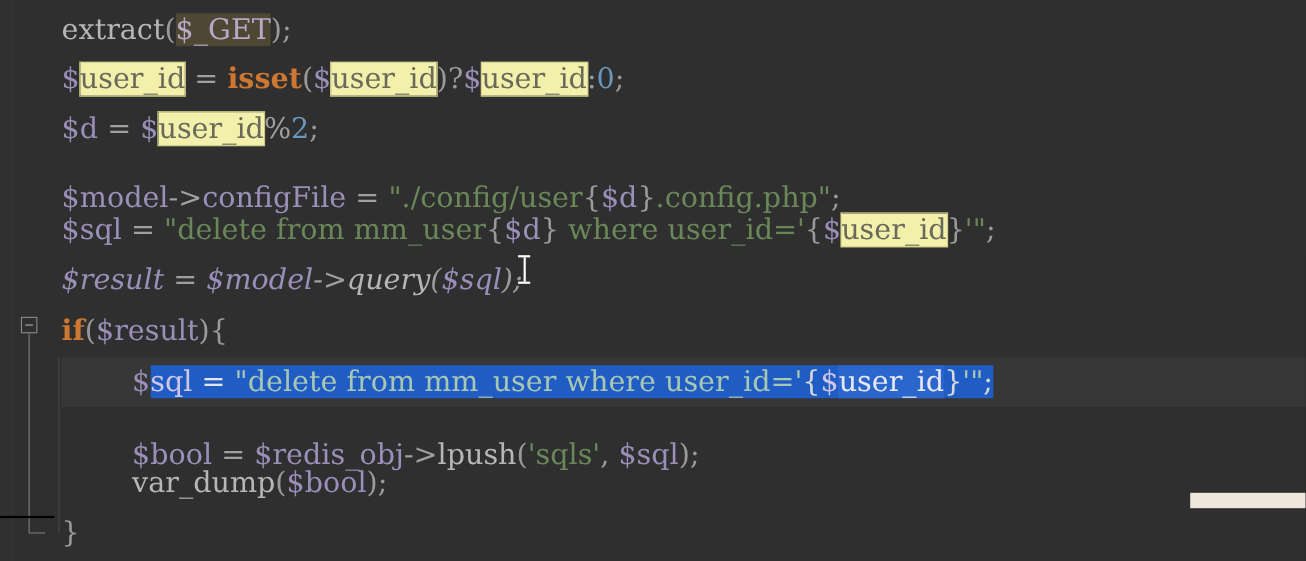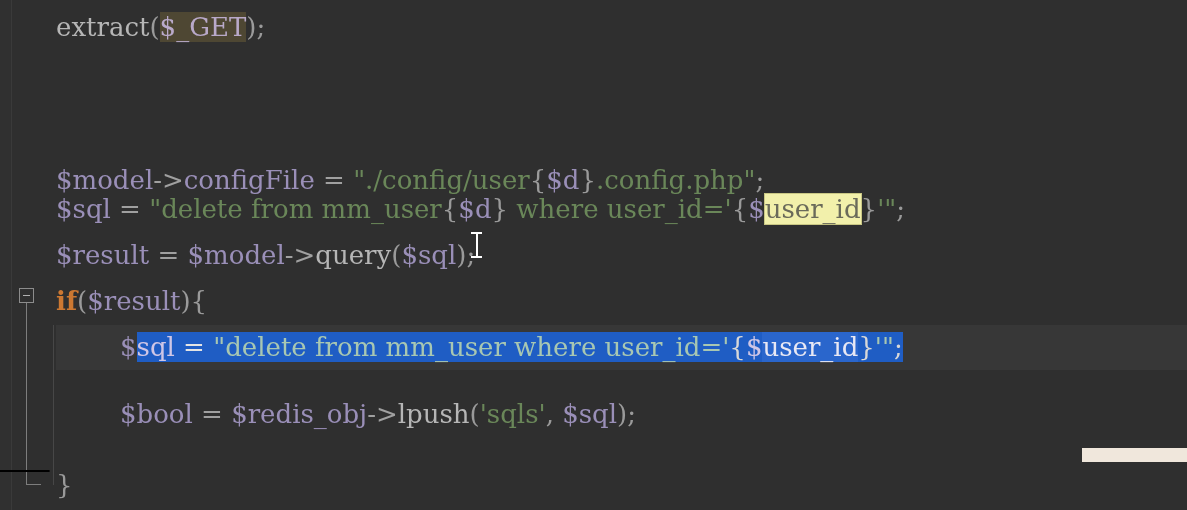--- a/index.html
+++ b/index.html
@@ -198,46 +198,55 @@
   <div class="fold-foot" style="left:26px; top:484px; width:15px;"></div>
 
   <div class="indent-guide" style="left:53px; top:325px; height:160px;"></div>
 
   <div class="code-area">
 
     <div class="line" style="top:5px;">
       <span class="txt"><span class="plain">extract</span><span class="punct">(</span><span class="hl-dark">$_GET</span><span class="punct">)</span><span class="punct">;</span></span>
     </div>
 
-
+    <div class="line" style="top:50px;">
+      <span class="txt"><span class="var">$</span><span class="hl">user_id</span><span class="oper"> = </span><span class="kw">isset</span><span class="punct">(</span><span class="var">$</span><span class="hl">user_id</span><span class="punct">)?</span><span class="var">$</span><span class="hl">user_id</span><span class="punct">:</span><span class="num">0</span><span class="punct">;</span></span>
+    </div>
+
+    <div class="line" style="top:95px;">
+      <span class="txt"><span class="var">$d</span><span class="oper"> = </span><span class="var">$</span><span class="hl">user_id</span><span class="oper">%</span><span class="num">2</span><span class="punct">;</span></span>
+    </div>
 
     <div class="line" style="top:158px;">
       <span class="txt"><span class="var">$model</span><span class="oper">-&gt;</span><span class="var">configFile</span><span class="oper"> = </span><span class="str">"./config/user</span><span class="punct">{</span><span class="var">$d</span><span class="punct">}</span><span class="str">.config.php"</span><span class="punct">;</span></span>
     </div>
 
     <div class="line" style="top:187px;">
       <span class="txt"><span class="var">$sql</span><span class="oper"> = </span><span class="str">"delete from mm_user</span><span class="punct">{</span><span class="var">$d</span><span class="punct">}</span><span class="str"> where user_id='</span><span class="punct">{</span><span class="var">$</span><span class="hl">user_id</span><span class="punct">}</span><span class="str">'"</span><span class="punct">;</span></span>
     </div>
 
-    <div class="line" style="top:233px;">
+    <div class="line" style="top:233px;font-style:italic;">
       <span class="txt"><span class="var">$result</span><span class="oper"> = </span><span class="var">$model</span><span class="oper">-&gt;</span><span class="plain">query</span><span class="punct">(</span><span class="var">$sql</span><span class="punct">)</span><span class="punct">;</span></span>
     </div>
 
     <div class="line" style="top:279px;text-align:center;">
       <span class="txt"><span class="kw">if</span><span class="punct">(</span><span class="var">$result</span><span class="punct">)</span><span class="punct">{</span></span>
     </div>
 
     <div class="line" style="top:325px;">
       <span class="txt" style="left:120px;"><span class="var">$</span><span class="sel"><span class="var">sql</span><span class="plain"> = </span><span class="str">"delete from mm_user where user_id='</span><span class="punct">{</span><span class="var">$</span><span class="sel-hl">user_id</span><span class="punct">}</span><span class="str">'"</span><span class="punct">;</span></span></span>
     </div>
 
     <div class="line" style="top:392px;text-decoration:underline;">
       <span class="txt" style="left:120px;"><span class="var">$bool</span><span class="oper"> = </span><span class="var">$redis_obj</span><span class="oper">-&gt;</span><span class="plain">lpush</span><span class="punct">(</span><span class="str">'sqls'</span><span class="punct">, </span><span class="var">$sql</span><span class="punct">)</span><span class="punct">;</span></span>
     </div>
 
+    <div class="line" style="top:417px;">
+      <span class="txt" style="left:120px;"><span class="plain">var_dump</span><span class="punct">(</span><span class="var">$bool</span><span class="punct">)</span><span class="punct">;</span></span>
+    </div>
 
     <div class="line" style="top:463px;">
       <span class="txt"><span class="punct">}</span></span>
     </div>
 
   </div>
 
   <div class="ibeam" style="left:471px; top:232px;">
     <div class="cap-t"></div>
     <div class="stem"></div>

